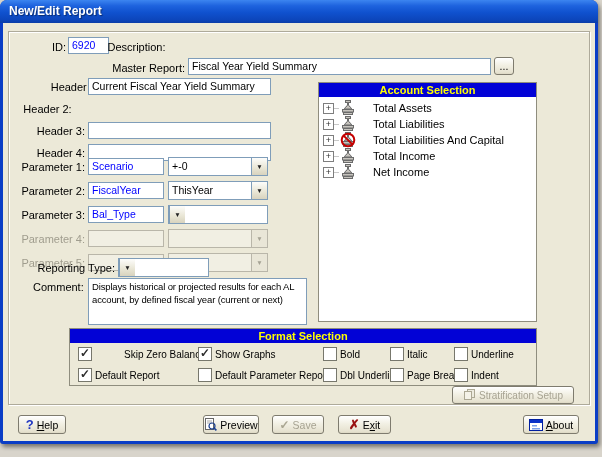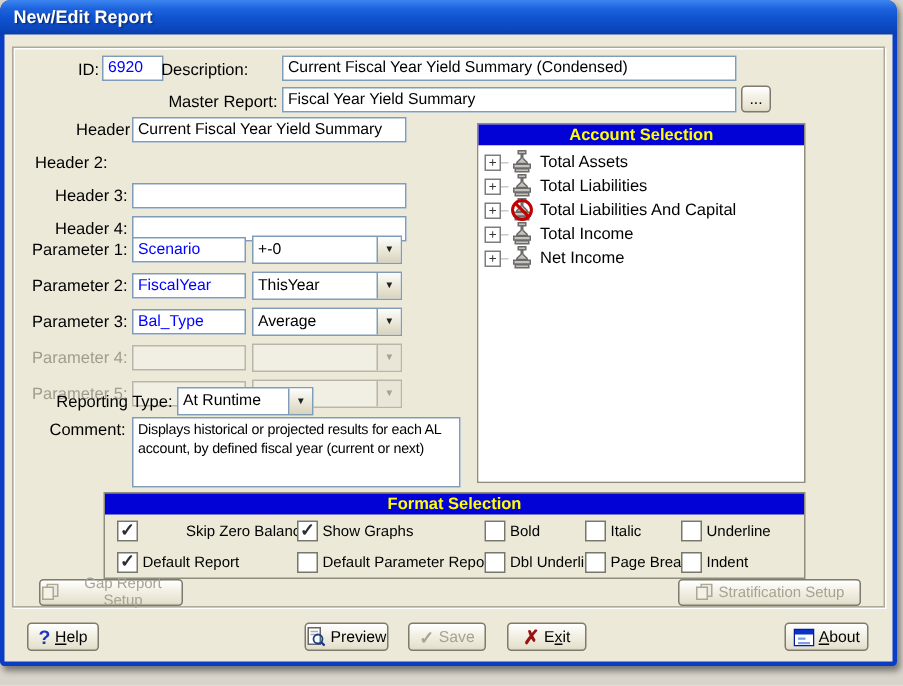--- a/index.html
+++ b/index.html
@@ -23,21 +23,21 @@
   .combo.disabled .arrowbtn{color:#A5A294;background:#E9E6D7;border-left-color:#B9B6A9;}
   .panel{position:absolute;background:#ECE9D8;border:1px solid #8F8D7E;}
   .panel-head{position:absolute;left:0;top:0;right:0;height:14px;background:#0202D6;color:#FFFF00;font-weight:bold;font-size:11px;text-align:center;line-height:14px;}
   .tree-body{position:absolute;left:0;top:14px;right:0;bottom:0;background:#fff;padding-top:3px;}
   .tree-row{display:flex;align-items:center;height:16px;padding-left:4px;font-size:11px;color:#000;}
   .expander{width:9px;height:9px;border:1px solid #7E7E7E;background:#fff;font-size:9px;line-height:8px;text-align:center;color:#333;display:inline-block;flex:0 0 auto;}
   .joint{width:5px;height:1px;background:#C8C8C8;flex:0 0 auto;}
   .stamp-icon{position:relative;width:16px;height:16px;display:inline-block;flex:0 0 auto;margin-left:1px;}
   .stamp-icon .overlay{display:none;position:absolute;left:0;top:0;}
   .stamp-icon.restricted .overlay{display:block;}
-  .tree-label{margin-left:4px;white-space:nowrap;}
+  .tree-label{margin-left:17px;white-space:nowrap;}
   .cb{position:absolute;width:12px;height:12px;background:#fff;border:1px solid #77776C;}
   .cb.checked::after{content:"✓";position:absolute;left:1px;top:-2px;font-size:12px;font-weight:bold;color:#2E2E2E;}
   .cb-label{position:absolute;font-size:10px;color:#000;white-space:nowrap;}
   .btn{position:absolute;display:flex;align-items:center;justify-content:center;gap:3px;font-size:10.5px;color:#000;
     background:linear-gradient(180deg,#FFFFFF,#F2F0E4 45%,#E6E2D0 90%,#DDD8C4);border:1px solid #7E7B6E;border-radius:3px;
     box-shadow:inset 0 1px 0 #fff;font-family:inherit;padding:0;margin:0;}
   .btn.disabled{color:#A7A392;}
   .btn u{text-decoration:underline;}
   .help-q{color:#1F35C0;font-weight:bold;font-size:13px;line-height:13px;}
   .save-check{color:#A9A591;font-weight:bold;font-size:12px;}
@@ -52,21 +52,20 @@
   <div class="titlebar">
     <span class="title">New/Edit Report</span>
   </div>
   <div class="content"></div>
   <div class="groupbox"></div>
 
   <span class="lbl" style="left:36px;top:41px;width:30px;">ID:</span>
   <div class="edit blue" style="left:68px;top:37px;width:33px;height:15px;"><span>6920</span></div>
 
   <span class="lbl" style="left:88px;top:41px;width:97px;text-align:center;">Description:</span>
-  <div class="edit" style="left:188px;top:37px;width:295px;height:15px;"><span>Current Fiscal Year Yield Summary (Condensed)</span></div>
 
   <span class="lbl" style="left:88px;top:62px;width:97px;">Master Report:</span>
   <div class="edit" style="left:188px;top:58px;width:295px;height:15px;"><span>Fiscal Year Yield Summary</span></div>
   <button class="btn" style="left:494px;top:57px;width:20px;height:18px;">
       <span>...</span>
     </button>
 
   <span class="lbl" style="left:10px;top:81px;width:75px;margin-left:14px;">Header 1:</span>
   <div class="edit" style="left:88px;top:78px;width:175px;height:15px;"><span>Current Fiscal Year Yield Summary</span></div>
   <span class="lbl" style="left:10px;top:103px;width:75px;text-align:center;">Header 2:</span>
@@ -85,41 +84,39 @@
   <span class="lbl" style="left:10px;top:185px;width:75px;">Parameter 2:</span>
   <div class="edit blue" style="left:88px;top:182px;width:68px;height:15px;"><span>FiscalYear</span></div>
   <div class="combo" style="left:168px;top:181px;width:98px;height:17px;">
       <span class="val">ThisYear</span>
       <span class="arrowbtn">▼</span>
     </div>
 
   <span class="lbl" style="left:10px;top:209px;width:75px;">Parameter 3:</span>
   <div class="edit blue" style="left:88px;top:206px;width:68px;height:15px;"><span>Bal_Type</span></div>
   <div class="combo" style="left:168px;top:205px;width:98px;height:17px;">
-      <span class="val">Average</span>
       <span class="arrowbtn">▼</span>
     </div>
 
   <span class="lbl disabled" style="left:10px;top:233px;width:75px;">Parameter 4:</span>
   <div class="edit disabled" style="left:88px;top:230px;width:68px;height:15px;"><span></span></div>
   <div class="combo disabled" style="left:168px;top:229px;width:98px;height:17px;">
       <span class="val"></span>
       <span class="arrowbtn">▼</span>
     </div>
 
   <span class="lbl disabled" style="left:10px;top:257px;width:75px;">Parameter 5:</span>
   <div class="edit disabled" style="left:88px;top:254px;width:68px;height:15px;"><span></span></div>
   <div class="combo disabled" style="left:168px;top:253px;width:98px;height:17px;">
       <span class="val"></span>
       <span class="arrowbtn">▼</span>
     </div>
 
   <span class="lbl" style="left:28px;top:262px;width:87px;">Reporting Type:</span>
   <div class="combo" style="left:118px;top:258px;width:89px;height:17px;">
-      <span class="val">At Runtime</span>
       <span class="arrowbtn">▼</span>
     </div>
 
   <span class="lbl" style="left:33px;top:281px;width:50px;">Comment:</span>
   <div class="memo" style="left:88px;top:278px;width:211px;height:43px;">Displays historical or projected results for each AL
 account, by defined fiscal year (current or next)</div>
 
   <div class="panel" style="left:318px;top:82px;width:217px;height:238px;">
     <div class="panel-head">Account Selection</div>
     <div class="tree-body">
@@ -227,29 +224,20 @@
     <span class="cb" style="left:128px;top:39px;"></span>
     <span class="cb-label" style="left:145px;top:41px;">Default Parameter Report</span>
     <span class="cb" style="left:253px;top:39px;"></span>
     <span class="cb-label" style="left:270px;top:41px;">Dbl Underline</span>
     <span class="cb" style="left:320px;top:39px;"></span>
     <span class="cb-label" style="left:337px;top:41px;">Page Break</span>
     <span class="cb" style="left:384px;top:39px;"></span>
     <span class="cb-label" style="left:401px;top:41px;">Indent</span>
   </div>
 
-  <button class="btn setup-btn disabled" style="left:26px;top:386px;width:96px;height:18px;">
-    <span>
-        <svg width="13" height="12" viewBox="0 0 13 12">
-          <rect x="4.5" y="0.5" width="7" height="8" fill="#EDEBDF" stroke="#ACA894"></rect>
-          <rect x="1.5" y="2.5" width="7" height="8" fill="#F4F2E8" stroke="#ACA894"></rect>
-        </svg>
-      </span>
-    <span>Gap Report Setup</span>
-  </button>
   <button class="btn setup-btn disabled" style="left:452px;top:386px;width:122px;height:18px;">
     <span>
         <svg width="13" height="12" viewBox="0 0 13 12">
           <rect x="4.5" y="0.5" width="7" height="8" fill="#EDEBDF" stroke="#ACA894"></rect>
           <rect x="1.5" y="2.5" width="7" height="8" fill="#F4F2E8" stroke="#ACA894"></rect>
         </svg>
       </span>
     <span>Stratification Setup</span>
   </button>
 

